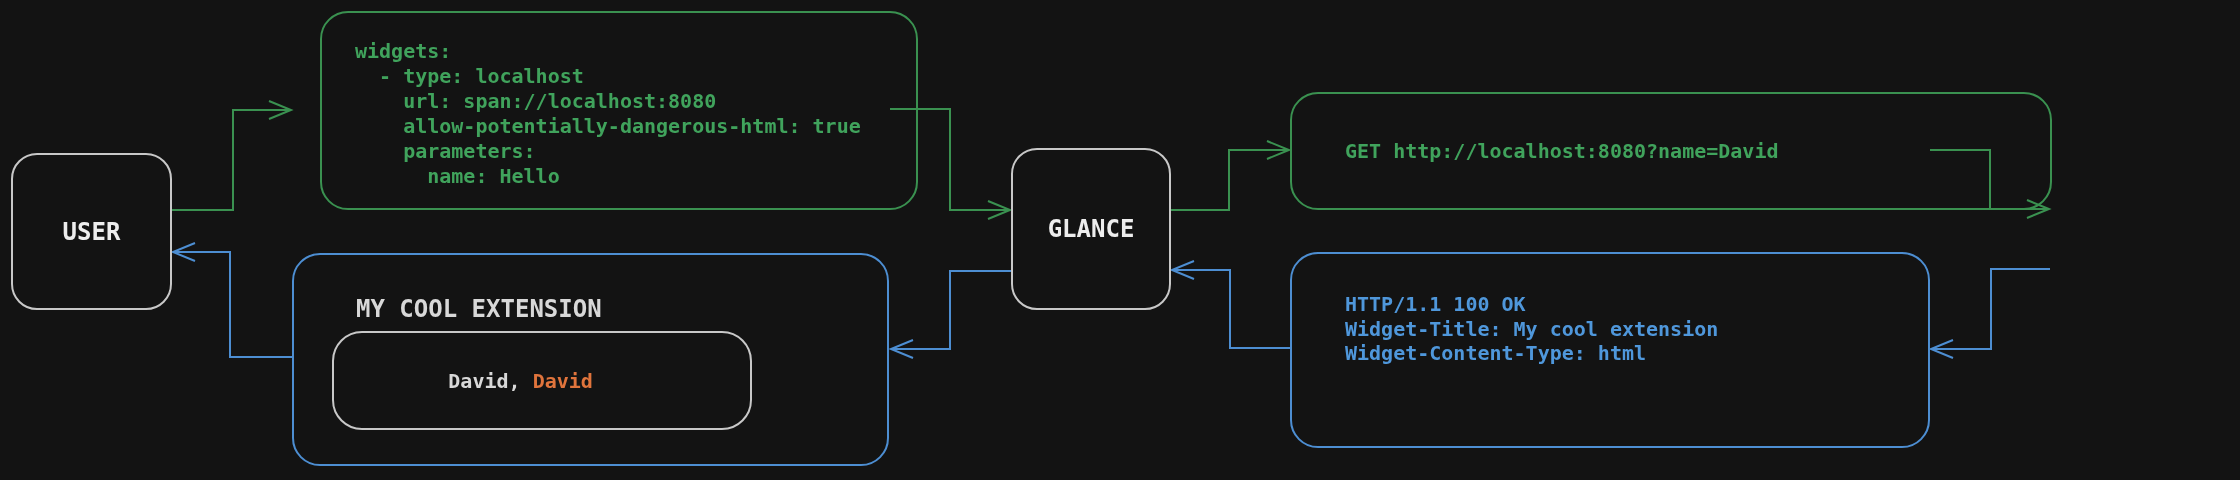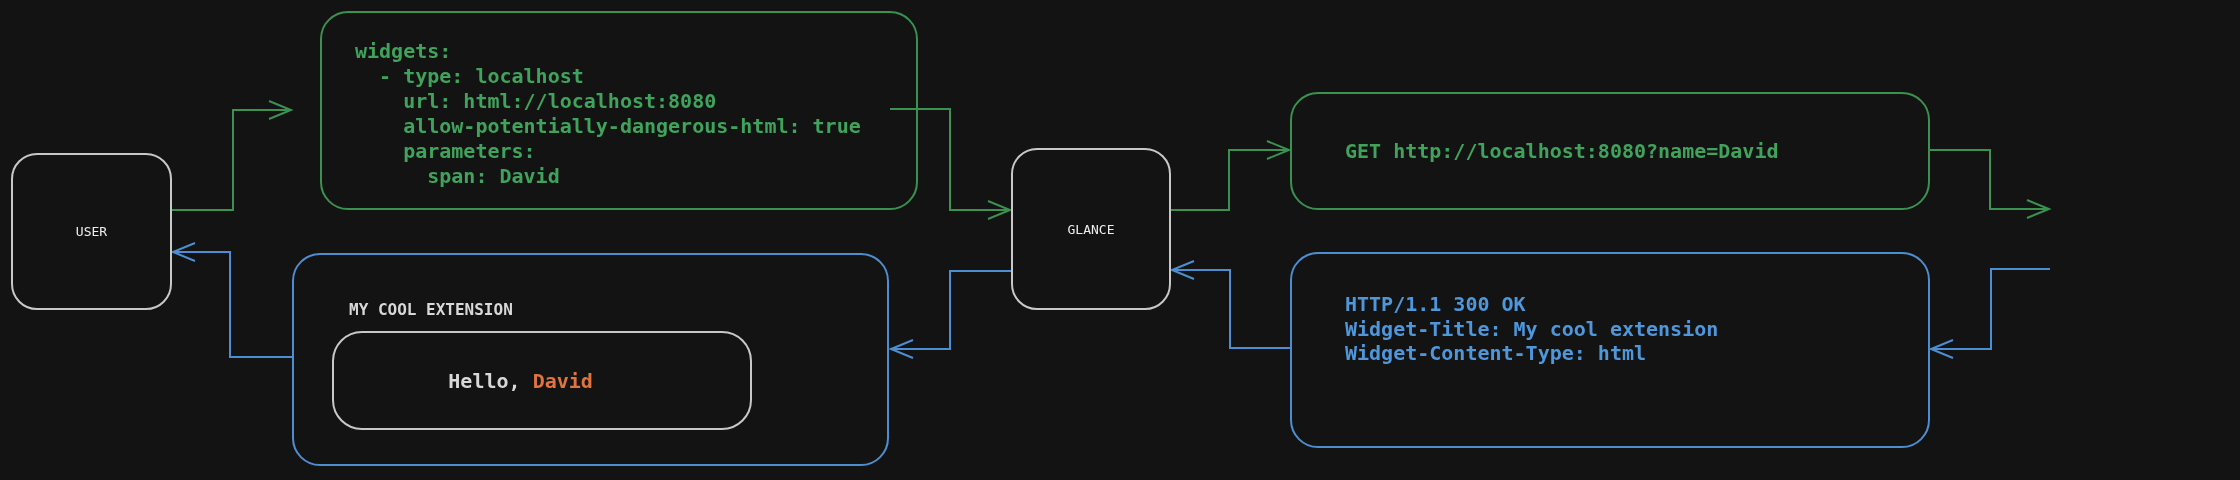--- a/index.html
+++ b/index.html
@@ -26,52 +26,52 @@
   svg.wires path{fill:none;stroke-width:2px;}
   svg.wires path.green{stroke:var(--green-line);}
   svg.wires path.blue{stroke:var(--blue-line);}
 
   .node{
     position:absolute;
     border:2px solid var(--node-border);
     border-radius:26px;
     display:flex;align-items:center;justify-content:center;
     color:var(--node-text);
-    font-size:13px;font-weight:normal;
+    font-size:24px;font-weight:bold;
     box-sizing:border-box;
     background:transparent;
   }
   .node-user{left:11px;top:153px;width:161px;height:157px;}
   .node-glance{left:1011px;top:148px;width:160px;height:162px;}
   .node-extension{left:2050px;top:152px;width:178px;height:155px;}
 
   .big-box{
     position:absolute;
     border-radius:28px;
     border:2px solid;
     box-sizing:border-box;
     background:transparent;
   }
   .yaml-box{left:292px;top:11px;width:598px;height:199px;border-color:var(--green-line);padding:26px 0 0 33px;margin-left:28px;}
-  .get-box{left:1290px;top:92px;width:640px;height:118px;border-color:var(--green-line);display:flex;align-items:center;padding-left:53px;}
+  .get-box{left:1290px;top:92px;width:762px;height:118px;border-color:var(--green-line);display:flex;align-items:center;padding-left:53px;}
   .response-box{left:1290px;top:252px;width:640px;height:196px;border-color:var(--blue-line);padding:38px 0 0 53px;}
   .widget-box{left:292px;top:253px;width:597px;height:213px;border-color:var(--blue-line);}
 
   .code-line{
     white-space:pre;
     font-size:20px;font-weight:bold;
     line-height:25px;min-height:25px;
   }
   .yaml-box .code-line{color:var(--green-text);}
   .response-box .code-line{color:var(--blue-text);line-height:24.5px;min-height:24.5px;}
   .get-text{color:var(--green-text);font-size:20px;font-weight:bold;white-space:pre;}
 
   .widget-title{
-    position:absolute;left:55px;top:42px;
-    color:var(--white-text);font-size:16px;font-weight:bold;
+    position:absolute;left:62px;top:42px;
+    color:var(--white-text);font-size:24px;font-weight:bold;
     line-height:25px;white-space:pre;
   }
   .inner-box{
     position:absolute;left:38px;top:76px;width:420px;height:99px;
     border:2px solid var(--inner-border);border-radius:30px;
     box-sizing:border-box;
     display:flex;align-items:center;
     padding-left:18px;
   }
   .hello-line{font-size:20px;font-weight:bold;white-space:pre;}
@@ -107,39 +107,39 @@
   <div class="node node-user">
     <span>USER</span>
   </div>
   <div class="node node-glance">
     <span>GLANCE</span>
   </div>
 
   <div class="big-box yaml-box">
     <div class="code-line">widgets:</div>
     <div class="code-line">  - type: localhost</div>
-    <div class="code-line">    url: html://localhost:8080</div>
+    <div class="code-line">    url: span://localhost:8080</div>
     <div class="code-line">    allow-potentially-dangerous-html: true</div>
     <div class="code-line">    parameters:</div>
-    <div class="code-line">      span: David</div>
+    <div class="code-line">      name: Hello</div>
   </div>
 
   <div class="big-box get-box">
     <span class="get-text">GET http://localhost:8080?name=David</span>
   </div>
 
   <div class="big-box response-box">
-    <div class="code-line">HTTP/1.1 300 OK</div>
+    <div class="code-line">HTTP/1.1 100 OK</div>
     <div class="code-line">Widget-Title: My cool extension</div>
     <div class="code-line">Widget-Content-Type: html</div>
     <div class="code-line"></div>
   </div>
 
   <div class="big-box widget-box">
     <div class="widget-title">MY COOL EXTENSION</div>
     <div class="inner-box">
       <div class="hello-line">
-        <span class="hello-prefix">Hello, </span><span class="hello-name">David</span>
+        <span class="hello-prefix">David, </span><span class="hello-name">David</span>
       </div>
     </div>
   </div>
 
 </div>
 
 </body></html>

